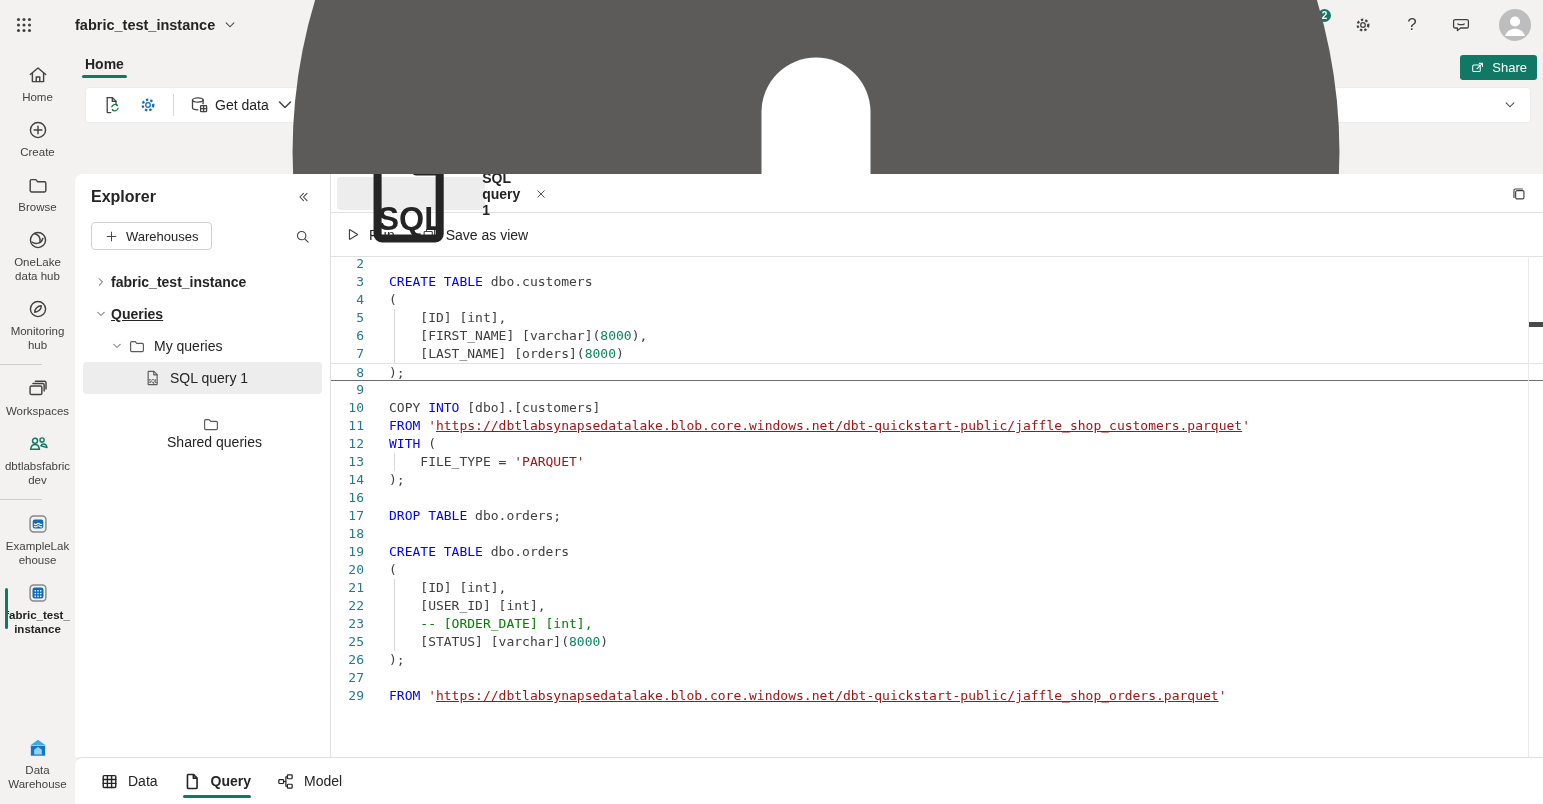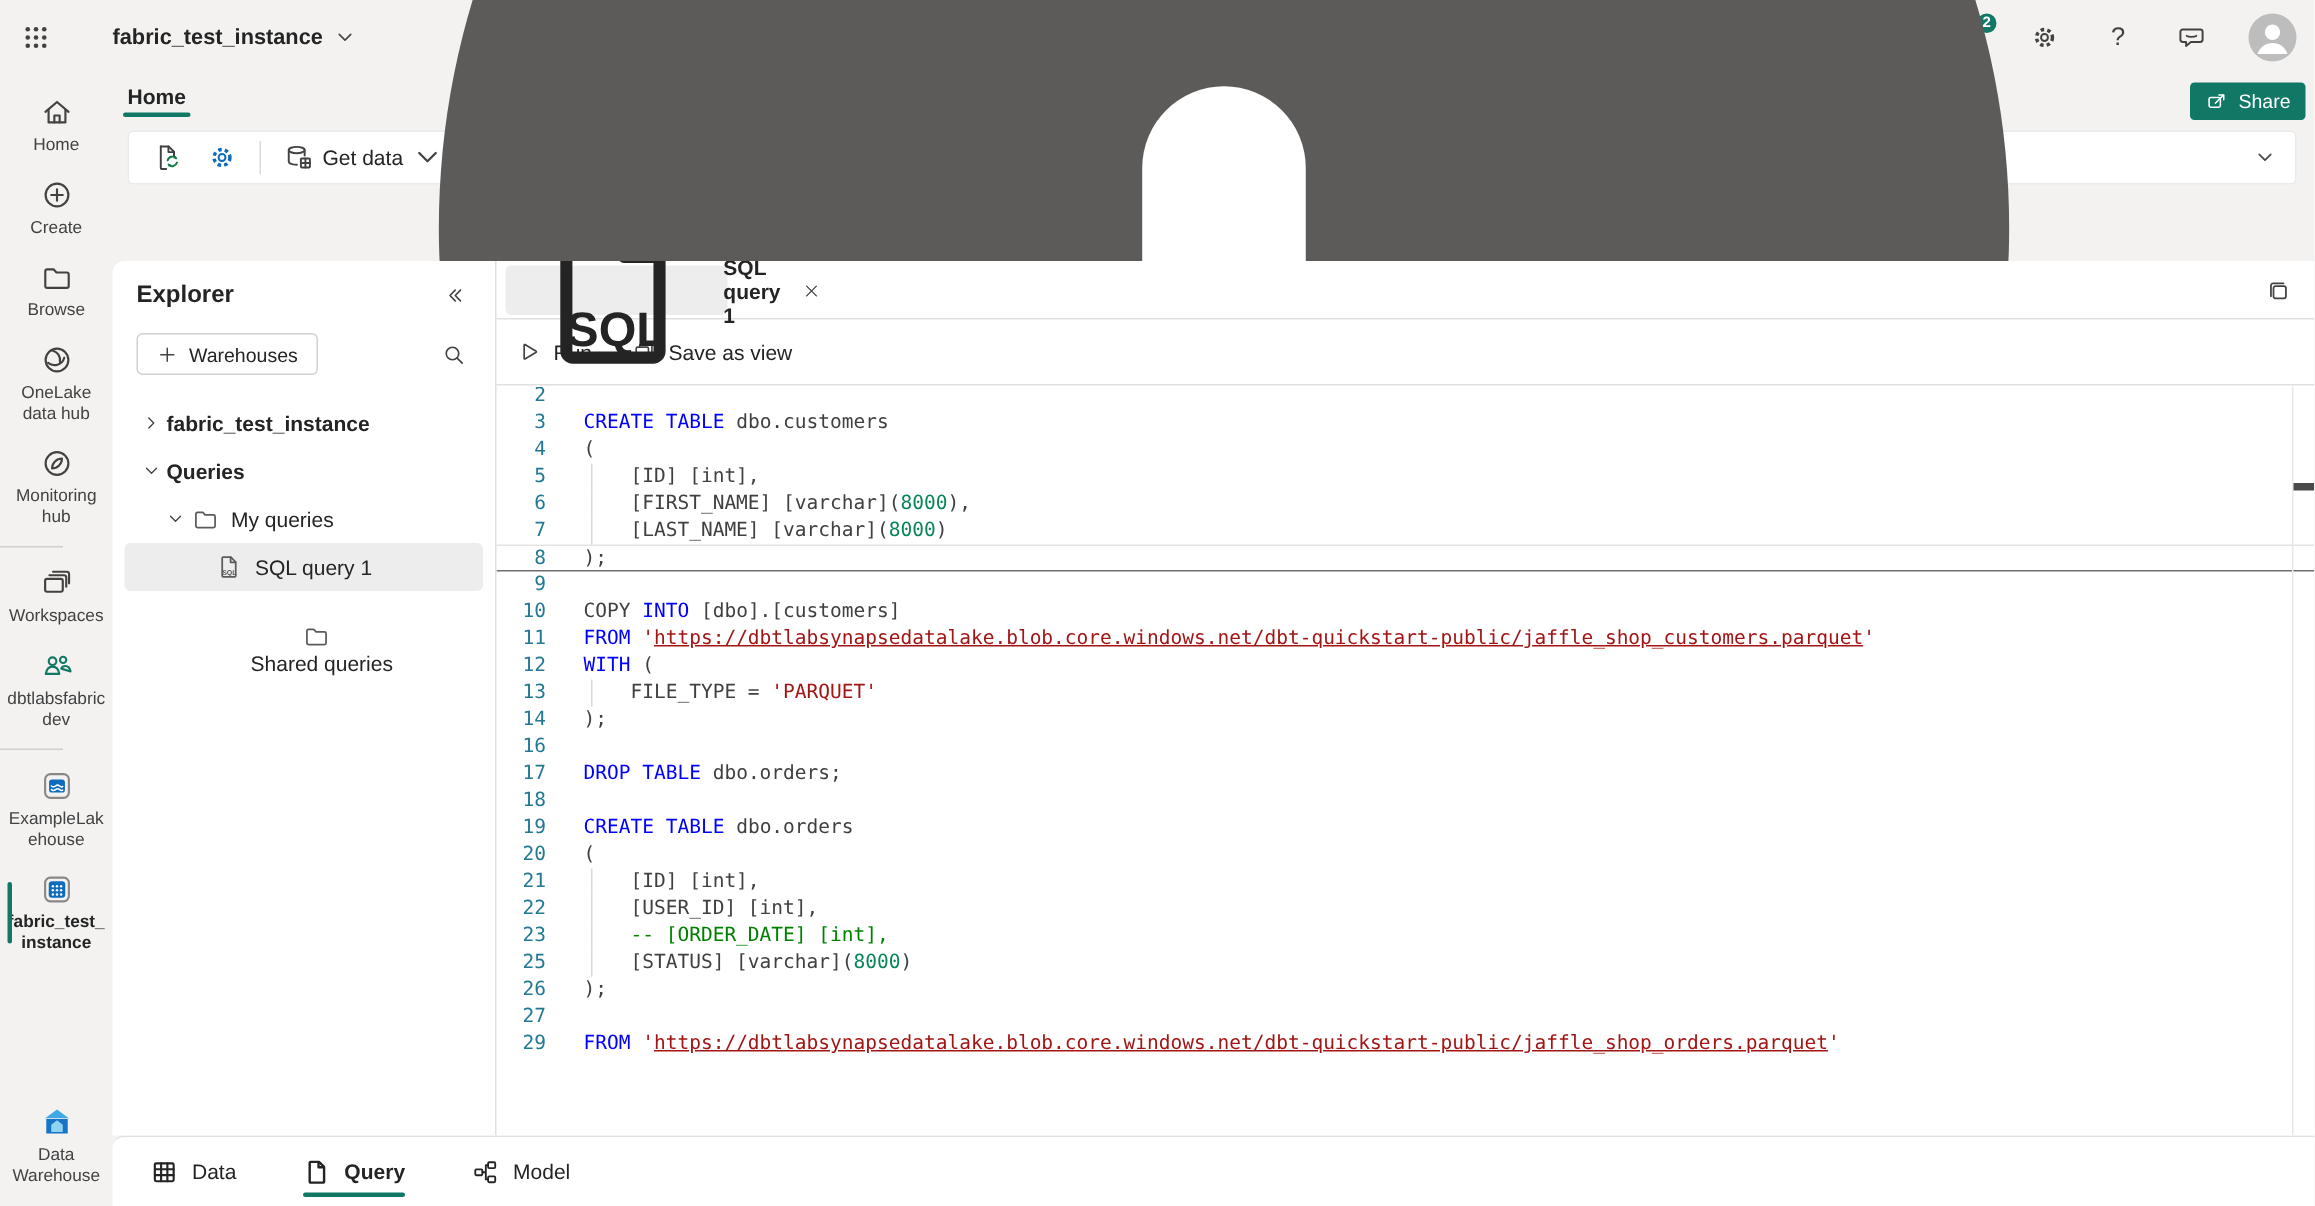--- a/index.html
+++ b/index.html
@@ -110,21 +110,21 @@
   .tk-k { color:var(--kw); }
   .tk-p { color:#404040; }
   .tk-n { color:var(--num); }
   .tk-s { color:var(--str); }
   .tk-l { color:var(--str); text-decoration:underline; }
   .tk-c { color:var(--cmt); }
   .ruler-line { position:absolute; top:0; bottom:0; right:14px; width:1px; background:#e8e8e8; }
   .ruler-dash { position:absolute; right:0; width:14px; height:5px; top:64px; background:#4a4a4a; }
 
   
-  .bottombar { position:absolute; left:75px; right:0; bottom:0; height:47px; background:#fff; border-top:1px solid #e0e0e0; border-radius:8px 0 0 0; display:flex; align-items:center; padding-left:25px; gap:44px; }
+  .bottombar { position:absolute; left:75px; right:0; bottom:0; height:47px; background:#fff; border-top:1px solid #e0e0e0; border-radius:8px 0 0 0; display:flex; align-items:center; padding-left:25px; gap:25px; }
   .bitem { display:flex; align-items:center; gap:9px; font-size:14px; color:#242424; height:100%; position:relative; cursor:pointer; background:none; border:none; font-family:"Liberation Sans",sans-serif; }
   .bitem .ic { width:19px; height:19px; color:#242424; }
   .bitem.active { font-weight:700; }
   .bitem.active::after { content:""; position:absolute; left:0; right:0; bottom:6px; height:3px; border-radius:2px; background:var(--accent); }
 </style>
 </head>
 <body>
 
 <div class="topbar">
   <div class="waffle-btn">
@@ -402,21 +402,21 @@
     </div>
     <div class="tree" id="explorer-tree">
         <div class="tree-row bold" style="padding-left: 8px;">
           <span class="tchev">
             <svg class="ic" viewBox="0 0 20 20" xmlns="http://www.w3.org/2000/svg">
               <path d="M7 4.5 12.5 10 7 15.5" fill="none" stroke="currentColor" stroke-width="1.5" stroke-linecap="round" stroke-linejoin="round"></path>
             </svg>
           </span>
           <span class="tree-label">fabric_test_instance</span>
         </div>
-        <div class="tree-row bold" style="padding-left: 8px;">
+        <div class="tree-row bold" style="padding-left: 8px; text-decoration: underline;">
           <span class="tchev">
             <svg class="ic" viewBox="0 0 20 20" xmlns="http://www.w3.org/2000/svg">
               <path d="M4.5 7 10 12.5 15.5 7" fill="none" stroke="currentColor" stroke-width="1.5" stroke-linecap="round" stroke-linejoin="round"></path>
             </svg>
           </span>
           <span class="tree-label">Queries</span>
         </div>
         <div class="tree-row" style="padding-left: 24px;">
           <span class="tchev">
             <svg class="ic" viewBox="0 0 20 20" xmlns="http://www.w3.org/2000/svg">
@@ -490,21 +490,21 @@
         <span>Save as view</span>
       </button>
     </div>
     <div class="codearea">
       <div class="code-rows" id="code-lines">
           <div class="code-row"><div class="ln">2</div><div class="code"></div></div>
           <div class="code-row"><div class="ln">3</div><div class="code"><span class="tk-k">CREATE</span><span class="tk-p"> </span><span class="tk-k">TABLE</span><span class="tk-p"> dbo.customers</span></div></div>
           <div class="code-row"><div class="ln">4</div><div class="code"><span class="tk-p">(</span></div></div>
           <div class="code-row"><div class="ln">5</div><div class="code g"><span class="tk-p">    [ID] [int],</span></div></div>
           <div class="code-row"><div class="ln">6</div><div class="code g"><span class="tk-p">    [FIRST_NAME] [varchar](</span><span class="tk-n">8000</span><span class="tk-p">),</span></div></div>
-          <div class="code-row"><div class="ln">7</div><div class="code g"><span class="tk-p">    [LAST_NAME] [varchar](</span><span class="tk-n">8000</span><span class="tk-p">)</span></div></div>
+          <div class="code-row"><div class="ln">7</div><div class="code g"><span class="tk-p">    [LAST_NAME] [orders](</span><span class="tk-n">8000</span><span class="tk-p">)</span></div></div>
           <div class="code-row cur"><div class="ln">8</div><div class="code"><span class="tk-p">);</span></div></div>
           <div class="code-row"><div class="ln">9</div><div class="code"></div></div>
           <div class="code-row"><div class="ln">10</div><div class="code"><span class="tk-p">COPY </span><span class="tk-k">INTO</span><span class="tk-p"> [dbo].[customers]</span></div></div>
           <div class="code-row"><div class="ln">11</div><div class="code"><span class="tk-k">FROM</span><span class="tk-p"> </span><span class="tk-s">'</span><span class="tk-l">https://dbtlabsynapsedatalake.blob.core.windows.net/dbt-quickstart-public/jaffle_shop_customers.parquet</span><span class="tk-s">'</span></div></div>
           <div class="code-row"><div class="ln">12</div><div class="code"><span class="tk-k">WITH</span><span class="tk-p"> (</span></div></div>
           <div class="code-row"><div class="ln">13</div><div class="code g"><span class="tk-p">    FILE_TYPE = </span><span class="tk-s">'PARQUET'</span></div></div>
           <div class="code-row"><div class="ln">14</div><div class="code"><span class="tk-p">);</span></div></div>
           <div class="code-row"><div class="ln">16</div><div class="code"></div></div>
           <div class="code-row"><div class="ln">17</div><div class="code"><span class="tk-k">DROP</span><span class="tk-p"> </span><span class="tk-k">TABLE</span><span class="tk-p"> dbo.orders;</span></div></div>
           <div class="code-row"><div class="ln">18</div><div class="code"></div></div>

